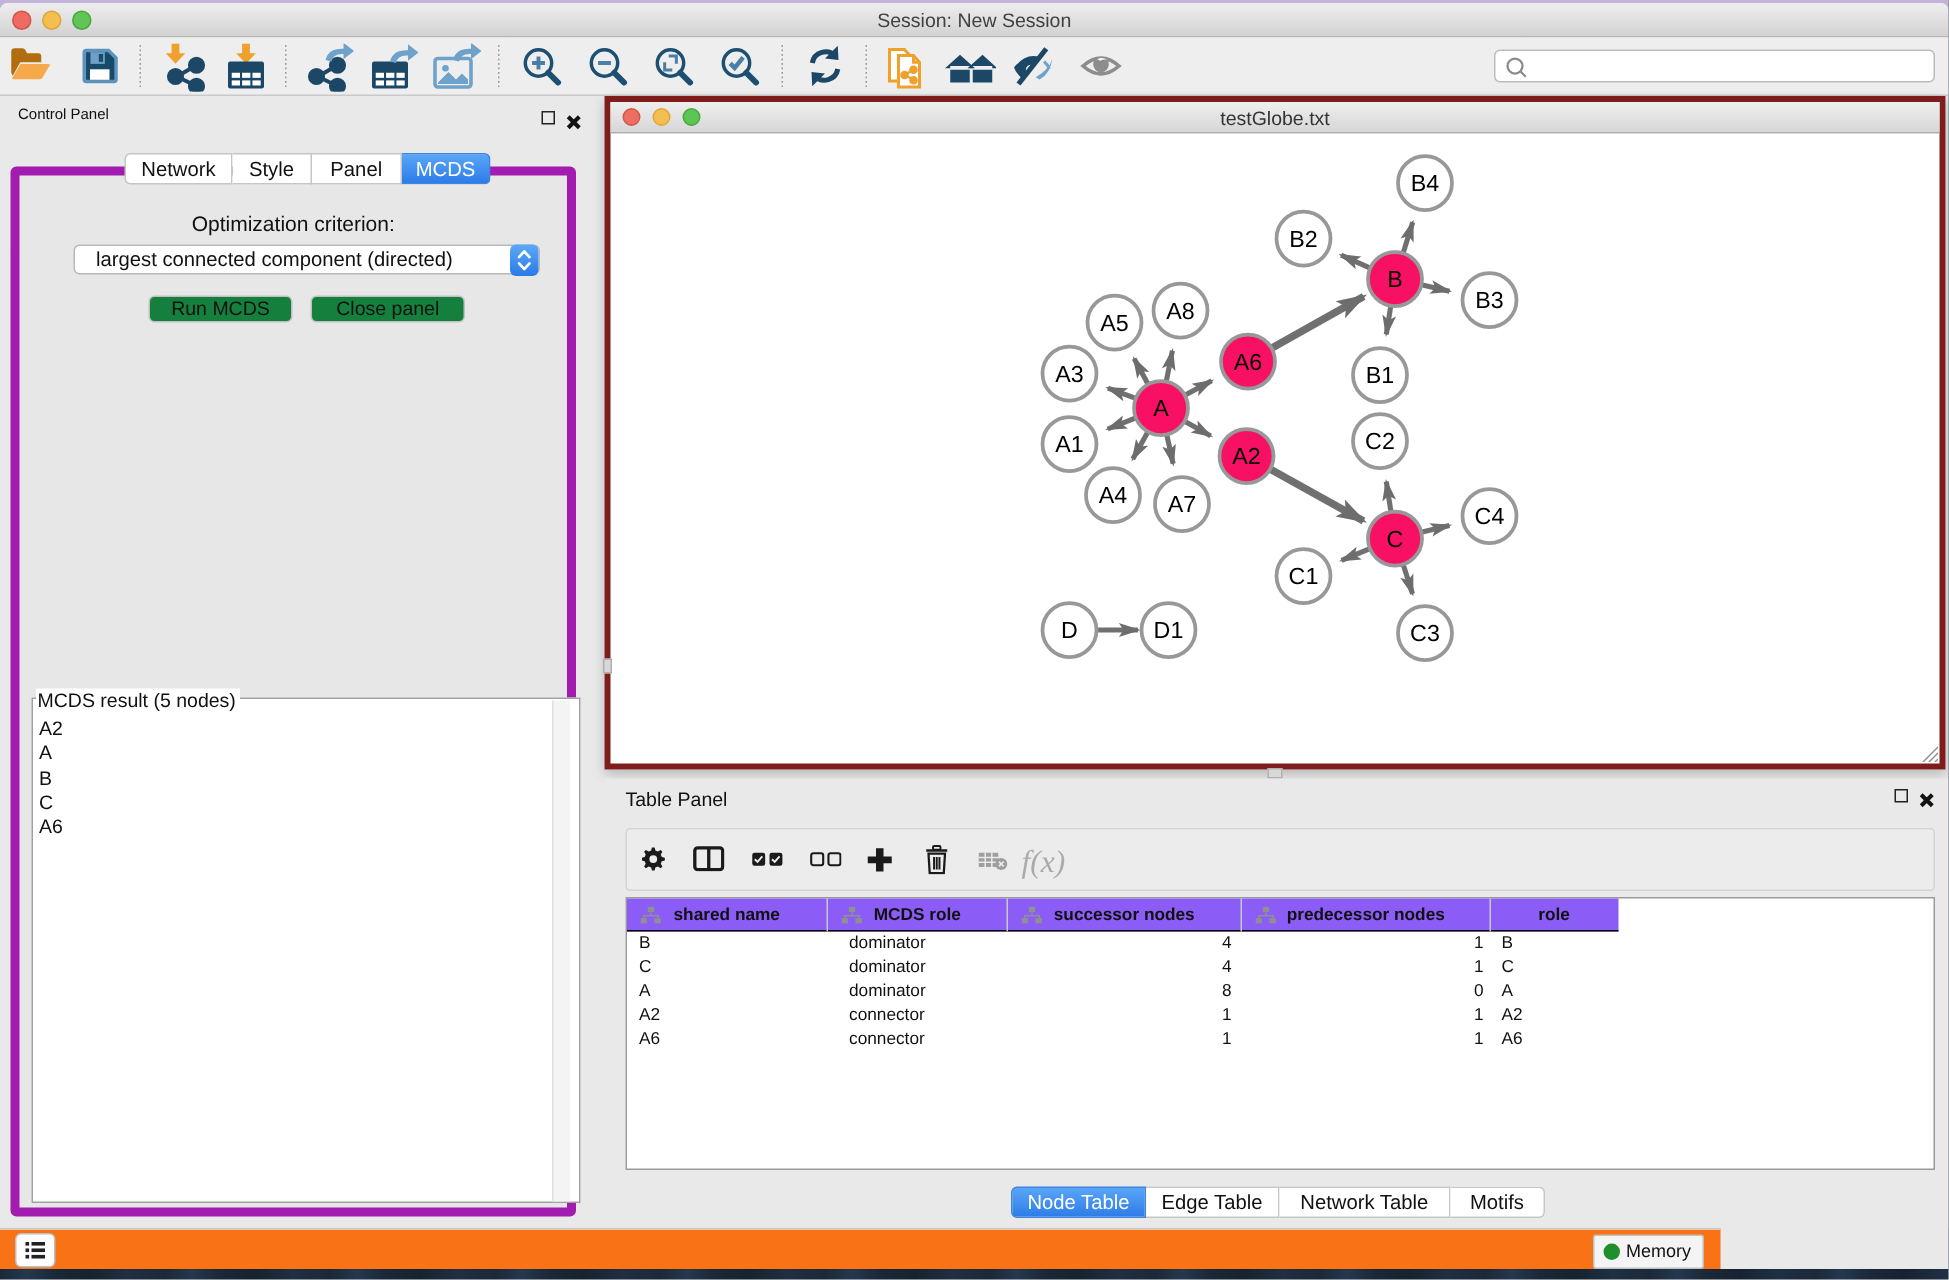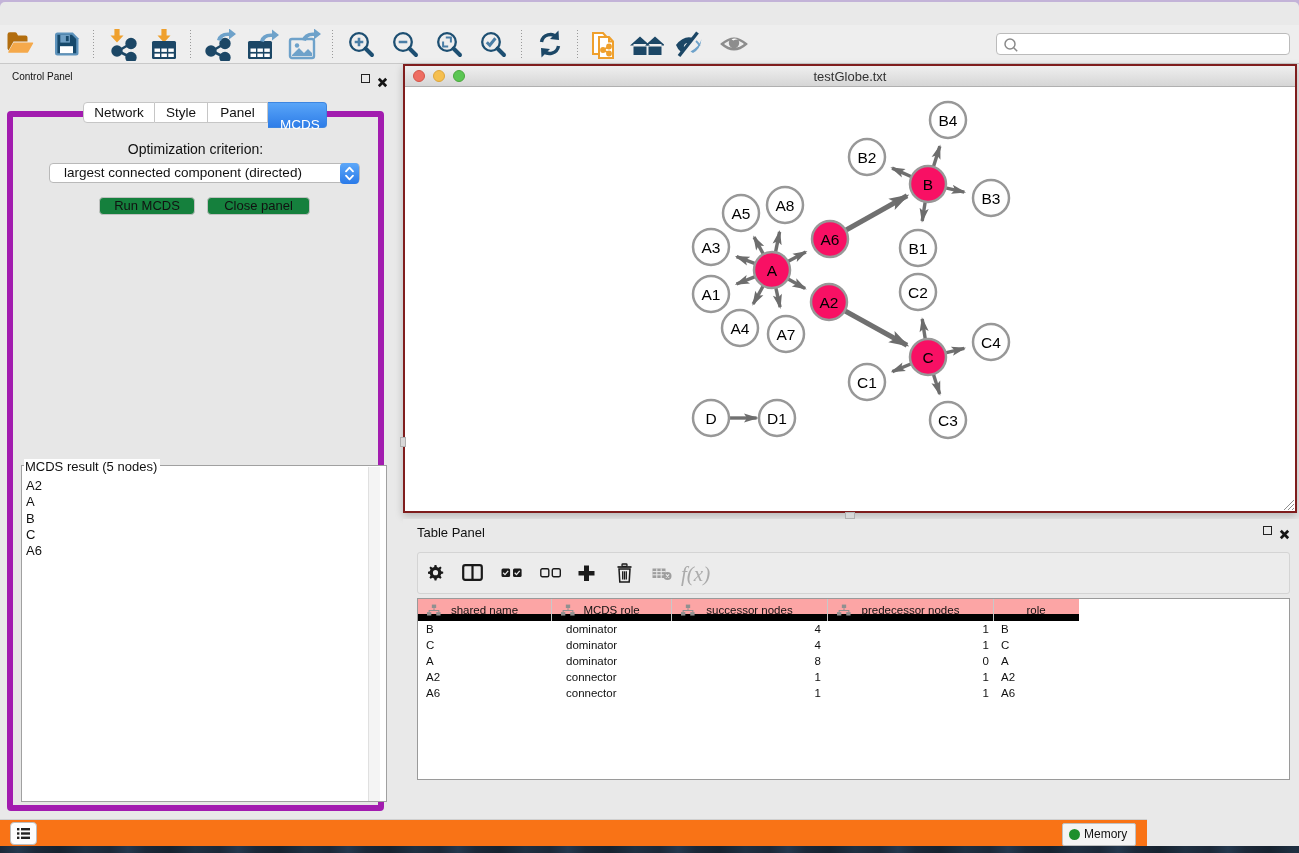--- a/index.html
+++ b/index.html
@@ -32,44 +32,50 @@
 #cp-tabs { left:70px; top:-15px; }
 #opt-label { position:absolute; left:0; width:100%; top:24px; text-align:center; font-size:14px; color:#111; }
 #dropdown { position:absolute; left:36px; top:46px; width:311px; height:20px; background:#fff; border:1px solid #b9b9b9; border-radius:4px; font-size:13.5px; color:#111; line-height:18px; padding-left:14px; }
 #dropdown .stepper { position:absolute; right:0px; top:-1px; width:19px; height:21px; border-radius:4px; background:linear-gradient(#5da8f9,#2a7ae8); }
 .btn { position:absolute; height:18px; background:#15803d; border:1px solid #c0c0c0; border-radius:4px; font-size:13px; color:#111; text-align:center; line-height:16px; }
 #fieldset { position:absolute; left:8px; top:348px; width:366px; height:337px; border:1px solid #a0a0a0; background:#fff; }
 #fieldset .legend { position:absolute; left:2px; top:-7px; background:#ffffff; padding:0 3px 0 1px; font-size:13px; color:#111; }
 #fieldset .items { position:absolute; left:4px; top:12px; font-size:13px; color:#111; line-height:16.3px; }
 #fieldset .sbar { position:absolute; right:6px; top:1px; width:12px; height:334px; background:#f4f4f4; border-left:1px solid #e0e0e0; }
 
-#netwin { position:absolute; left:403px; top:62px; width:894px; height:449px; background:#ffffff; border:2px solid #7f1d1d; box-shadow:0 3px 8px rgba(0,0,0,0.22); }
+#netwin { position:absolute; left:403px; top:62px; width:894px; height:449px; background:#ffffff; border:4px solid #7f1d1d; box-shadow:0 3px 8px rgba(0,0,0,0.22); }
 #netwin .wtitle { position:absolute; left:0; top:0; width:100%; height:21px; background:linear-gradient(#efefef,#d6d6d6); border-bottom:1px solid #b0b0b0; }
 #netwin .wtitle .title { position:absolute; left:0; right:0; top:3px; text-align:center; font-size:13px; color:#333; }
 #netwin .tl { top:4px; width:12px; height:12px; }
 #netwin .t1 { left:8px;  background:#ee6d62; border:0.5px solid #d35549; }
 #netwin .t2 { left:28px; background:#f5bf4f; border:0.5px solid #dda63c; }
 #netwin .t3 { left:48px; background:#5bc653; border:0.5px solid #4aa73e; }
 #graph { position:absolute; left:0; top:21px; }
 
 #tpanel { position:absolute; left:403px; top:517px; width:896px; height:300px; background:#e9e9e9; }
 #tpanel .hdr { position:absolute; left:14px; top:6px; font-size:13px; color:#111; }
 #tp-toolbar { position:absolute; left:14px; top:33px; width:873px; height:42px; background:#ececec; border:1px solid #d4d4d4; border-radius:3px; }
 #tp-table { position:absolute; left:14px; top:79px; width:873px; height:182px; background:#ffffff; border:1px solid #9a9a9a; }
-#tp-table .thead { position:absolute; left:0; top:0; height:22px; background:#fca5a5; border-bottom:7px solid #000000; }
+#tp-table .thead { position:absolute; left:0; top:0; height:22px; background:#8b5cf6; border-bottom:1px solid #000000;font-weight:bold; }
 #tp-tabs { left:271px; top:272px; }
 
 #statusbar { position:absolute; left:0; top:817px; width:1147px; height:27px; background:#f97316; border-top:1px solid #d0d0d0; }
 #listbtn { position:absolute; left:10px; top:2px; width:27px; height:23px; background:#fdfdfd; border:1px solid #bdbdbd; border-radius:4px; }
 #membtn { position:absolute; right:11px; top:3px; width:74px; height:23px; background:#f4f4f4; border:1px solid #c0c0c0; border-radius:2px; font-size:12px; color:#111; line-height:21px; }
 </style>
 </head>
 <body>
 <div id="desktop-top"></div>
 <div id="app">
+  <div id="titlebar">
+    <div class="tl t1"></div>
+      <div class="tl t2"></div>
+      <div class="tl t3"></div>
+    <div class="title">Session: New Session</div>
+  </div>
   <div id="toolbar">
     <svg class="ic" style="left:6px;top:6px" width="30" height="26" viewBox="0 0 30 26">
         <path d="M1.5 17.5 L1.5 3.5 Q1.5 1.2 3.8 1.2 L9 1.2 Q10.3 1.2 10.8 2.2 L12 4.5 L19.5 4.5 Q21.5 4.5 21.5 6.5 L21.5 10.5 L7.5 10.5 L2.5 19.5 Z" fill="#b26d0e"></path>
         <path d="M2.2 21 L7.6 11.6 L26.5 11.6 Q27.6 11.6 27.1 12.6 L22.3 20.9 Q21.8 21.8 20.7 21.8 L3 21.8 Q1.7 21.8 2.2 21 Z" fill="#f5a94b"></path>
       </svg>
 <svg class="ic" style="left:53px;top:5px" width="28" height="28" viewBox="0 0 28 28">
         <path d="M2 5 Q2 2.5 4.5 2.5 L19.8 2.5 L25.5 8.2 L25.5 23 Q25.5 25.5 23 25.5 L4.5 25.5 Q2 25.5 2 23 Z" fill="#5e93bc"></path>
         <path d="M4.4 4.8 L18.9 4.8 L23.2 9.1 L23.2 23.2 L4.4 23.2 Z" fill="#17496b"></path>
         <rect x="7.3" y="4.8" width="9.6" height="7.8" fill="#6f9fc4"></rect>
         <rect x="12.9" y="6" width="2.8" height="5.2" fill="#17496b"></rect>
@@ -216,21 +222,21 @@
     <div class="hdr">Control Panel</div>
     <div class="mini-float" style="left:361px; top:10px;"></div>
     <div style="position:absolute;left:377px;top:10px;width:11px;height:11px;"><svg width="11" height="11" viewBox="0 0 11 11">
           <path d="M1.8 1.8 L9.2 9.2 M9.2 1.8 L1.8 9.2" stroke="#141414" stroke-width="2.7" stroke-linecap="butt"></path>
         </svg></div>
     <div id="cp-body">
       <div class="tabrow" id="cp-tabs">
         <div class="tab first" style="width:72px;padding:0;">Network</div>
           <div class="tab" style="width:53px;padding:0;">Style</div>
           <div class="tab" style="width:60px;padding:0;">Panel</div>
-          <div class="tab sel last" style="width:59px;padding:12px;">MCDS</div>
+          <div class="tab sel last" style="width:59px;padding:0;">MCDS</div>
       </div>
       <div id="opt-label">Optimization criterion:</div>
       <div id="dropdown">largest connected component (directed)
         <div class="stepper"><svg width="19" height="21" viewBox="0 0 19 21">
               <path d="M6 8.4 L9.5 4.6 L13 8.4" fill="none" stroke="#fff" stroke-width="1.8" stroke-linecap="round" stroke-linejoin="round"></path>
               <path d="M6 12.6 L9.5 16.4 L13 12.6" fill="none" stroke="#fff" stroke-width="1.8" stroke-linecap="round" stroke-linejoin="round"></path>
             </svg></div>
       </div>
       <div class="btn" style="left:86px; top:80px; width:96px;">Run MCDS</div>
       <div class="btn" style="left:194px; top:80px; width:103px;">Close panel</div>
@@ -465,20 +471,26 @@
           <span style="position:absolute;left:583px;top:2px;">A2</span>
         </div>
         <div style="position:absolute;left:0;top:86px;width:661px;height:16px;font-size:11.5px;color:#111;">
           <span style="position:absolute;left:8px;top:2px;">A6</span>
           <span style="position:absolute;left:148px;top:2px;">connector</span>
           <span style="position:absolute;left:253px;top:2px;width:150px;text-align:right;">1</span>
           <span style="position:absolute;left:409px;top:2px;width:162px;text-align:right;">1</span>
           <span style="position:absolute;left:583px;top:2px;">A6</span>
         </div>
     </div>
+    <div class="tabrow" id="tp-tabs">
+      <div class="tab sel first" style="width:90px;padding:0;">Node Table</div>
+        <div class="tab" style="width:89px;padding:0;">Edge Table</div>
+        <div class="tab" style="width:114px;padding:0;">Network Table</div>
+        <div class="tab last" style="width:63px;padding:0;">Motifs</div>
+    </div>
   </div>
   <div id="statusbar">
     <div id="listbtn"><svg width="25" height="21" viewBox="0 0 25 21">
           <g fill="#222">
             <rect x="6" y="5" width="2.4" height="2.4"></rect>
             <rect x="10" y="5" width="9" height="2.4"></rect>
             <rect x="6" y="9.3" width="2.4" height="2.4"></rect>
             <rect x="10" y="9.3" width="9" height="2.4"></rect>
             <rect x="6" y="13.6" width="2.4" height="2.4"></rect>
             <rect x="10" y="13.6" width="9" height="2.4"></rect>

